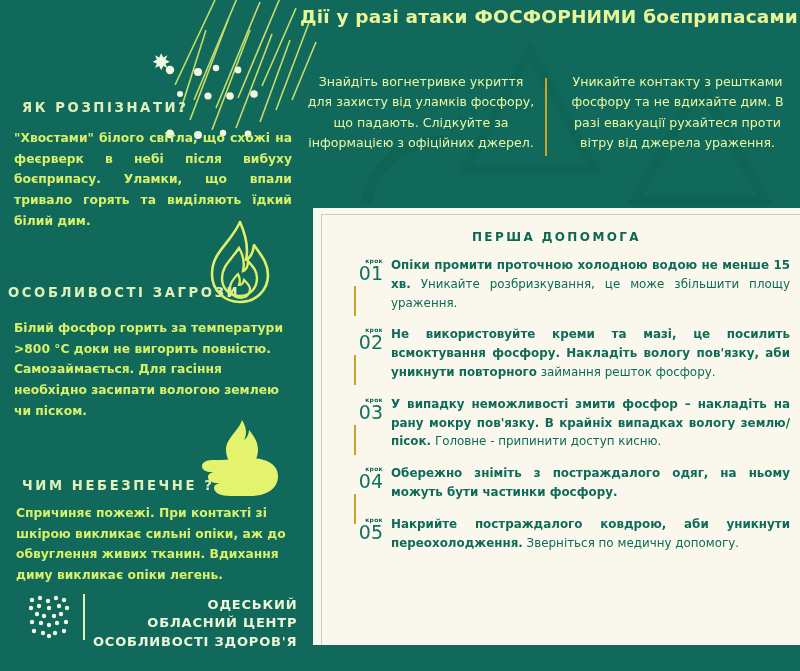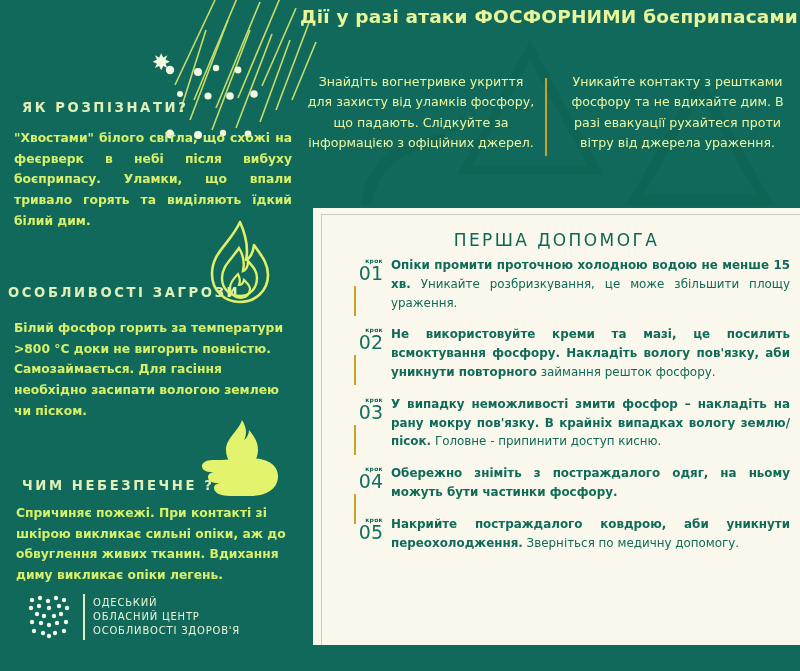--- a/index.html
+++ b/index.html
@@ -52,39 +52,39 @@
   .panel{
     position:absolute;left:310px;top:205px;width:490px;height:440px;
     background:#faf8ec;
     border-top:3px solid #10695a;border-left:3px solid #10695a;
     box-sizing:border-box;
   }
   .panel-inner{position:absolute;left:8px;top:6px;right:0;bottom:0;
     border-top:1px solid #c9cfc0;border-left:1px solid #c9cfc0;}
   .panel-title{
     position:absolute;left:0;right:0;top:22px;text-align:center;
-    color:#0e6655;font-size:17px;font-weight:400;letter-spacing:2.4px;
+    color:#0e6655;font-size:12px;font-weight:700;letter-spacing:2.4px;
   }
 
   .steps{position:absolute;left:22px;top:48px;right:10px;}
   .step{position:relative;padding-left:56px;margin-bottom:13px;}
   .step-num{
     position:absolute;left:8px;top:2px;width:40px;text-align:right;
   }
   .krok{display:block;color:#0e6655;font-size:6px;font-weight:700;letter-spacing:.3px;line-height:1;}
   .num{display:block;color:#12705f;font-size:19px;line-height:1.05;font-weight:400;}
   .tick{position:absolute;left:19px;top:30px;width:2px;height:30px;background:#c9a227;}
   .step-text{color:#0f6a58;font-size:11.9px;line-height:1.58;text-align:justify;}
   .step-text b{font-weight:700;}
 
   
   .logo{position:absolute;left:24px;top:592px;width:50px;height:50px;}
   .logo-rule{position:absolute;left:83px;top:594px;width:2px;height:46px;background:#dff0b8;}
-  .logo-text{position:absolute;left:93px;top:596px;color:#eef6d8;font-size:10px;
-    font-weight:400;line-height:1.42;letter-spacing:.8px;}
+  .logo-text{position:absolute;left:93px;top:596px;color:#eef6d8;font-size:13px;
+    font-weight:700;line-height:1.42;letter-spacing:.8px;text-align:right;}
 </style>
 </head>
 <body>
 
 <div class="stage">
 
   <svg class="wm" style="left:380px;top:20px;width:300px;height:200px;" viewBox="0 0 300 200">
     <path d="M150 30 L215 150 L85 150 Z" fill="none" stroke="#0b5b4c" stroke-width="9"></path>
     <path d="M60 120 q40 -50 95 -30" fill="none" stroke="#0b5b4c" stroke-width="8" stroke-dasharray="4 10"></path>
   </svg>

